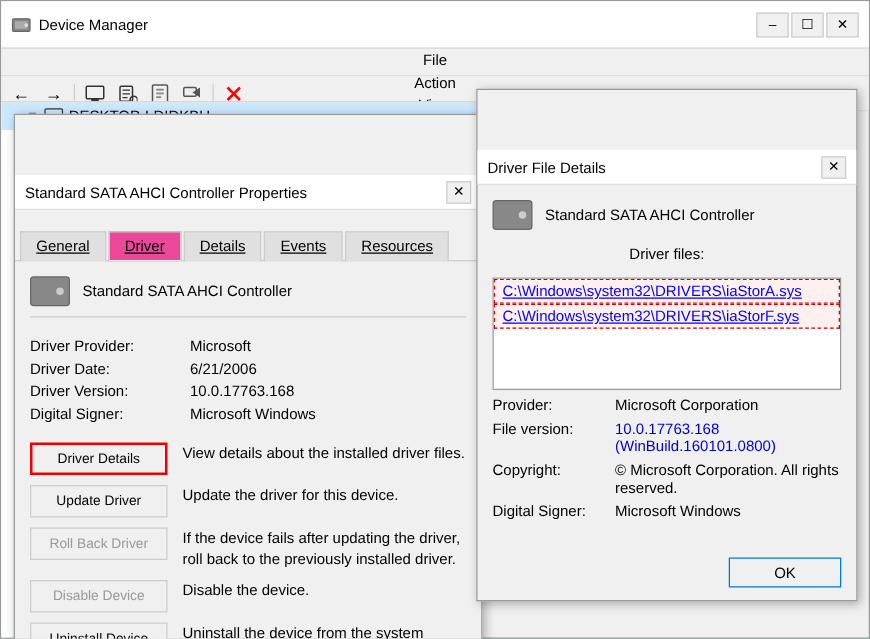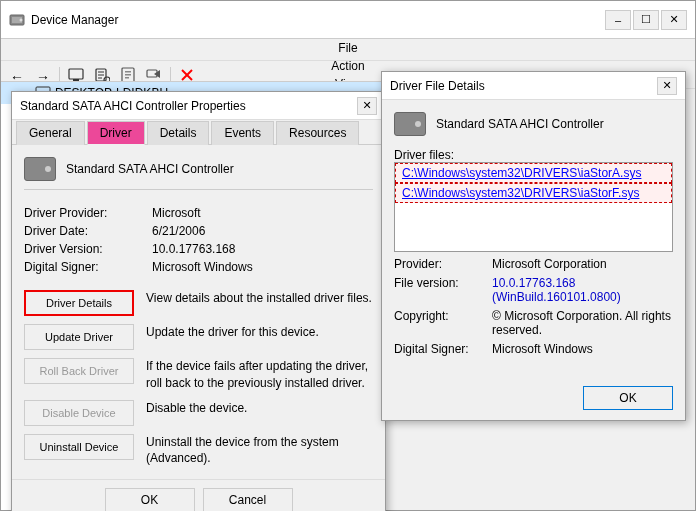--- a/index.html
+++ b/index.html
@@ -142,20 +142,21 @@
     }
 
     .dialog-title-bar {
       background: #fff;
       height: 28px;
       display: flex;
       align-items: center;
       padding: 0 8px;
       justify-content: space-between;
       border-bottom: 1px solid #ddd;
+      margin-top: 48px;
     }
 
     .dialog-title-text {
       font-size: 12px;
       color: #000;
     }
 
     .dialog-close-btn {
       width: 20px;
       height: 18px;
@@ -166,22 +167,23 @@
       justify-content: center;
       cursor: pointer;
       font-size: 11px;
     }
 
     
     .tabs {
       display: flex;
       background: #f0f0f0;
       border-bottom: 1px solid #ccc;
-      padding-top: 0;
+      padding-top: 16px;
       padding-left: 4px;
+      text-decoration: underline;
     }
 
     .tab {
       padding: 4px 12px;
       cursor: pointer;
       font-size: 12px;
       border: 1px solid #ccc;
       border-bottom: none;
       background: #e0e0e0;
       margin-right: 2px;
@@ -308,21 +310,22 @@
 
     .driver-file-header {
       display: flex;
       align-items: center;
       gap: 10px;
       margin-bottom: 12px;
     }
 
     .section-label {
       font-size: 12px;
-      margin-bottom: 0;
+      margin-bottom: 12px;
+      text-align: center;
     }
 
     .file-list {
       border: 1px solid #999;
       background: white;
       height: 90px;
       overflow: auto;
       margin-bottom: 5px;
     }
 

